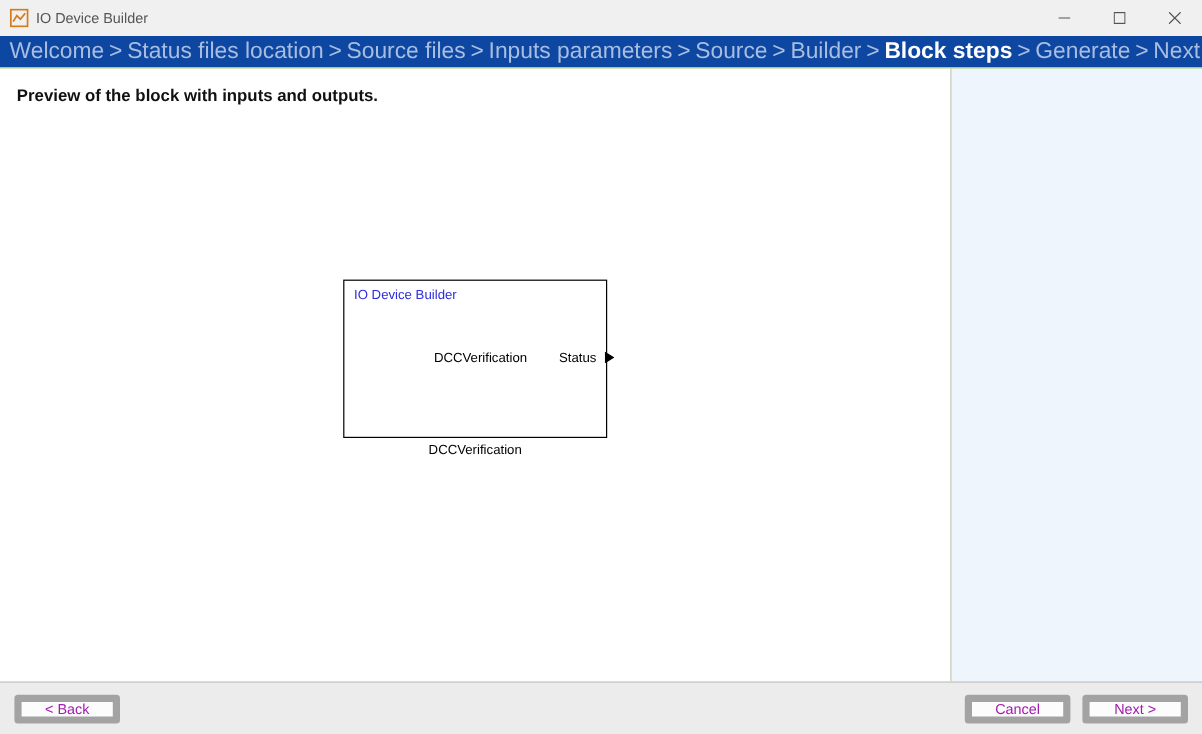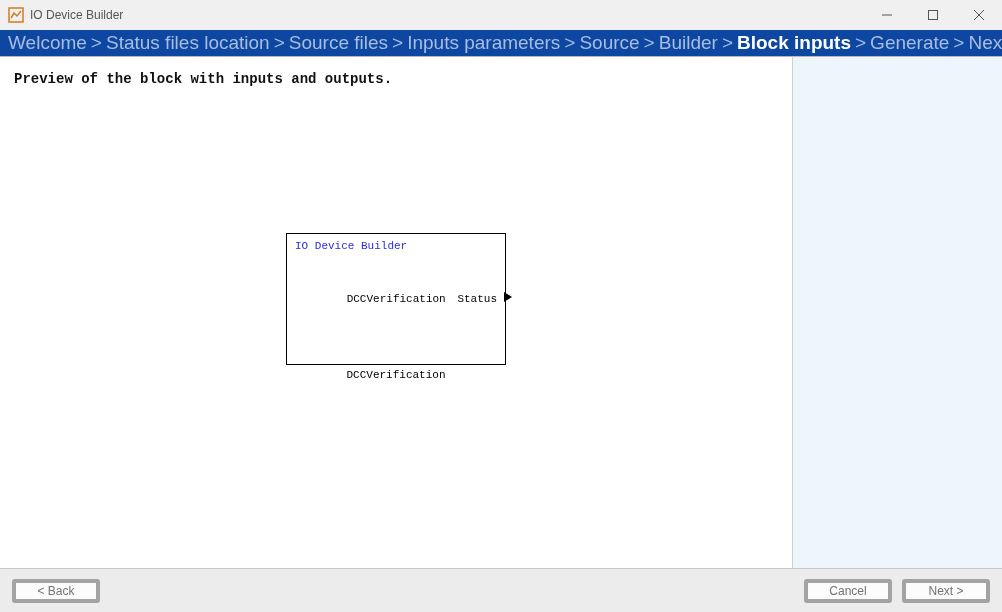--- a/index.html
+++ b/index.html
@@ -49,21 +49,20 @@
     }
     .breadcrumb .crumb { white-space: nowrap; }
     .breadcrumb .crumb.current { color: #fff; font-weight: bold; }
     .breadcrumb .sep { color: #a8bde0; }
 
     .content {
       flex: 1;
       display: flex;
       border-top: 1px solid #b8b8b8;
       background: #84cc16;
-      font-family: Liberation Mono, monospace;
     }
     .main {
       flex: 1;
       display: flex;
       flex-direction: column;
       background: #fff;
     }
     .main-heading {
       font-size: 14px;
       font-weight: bold;
@@ -139,24 +138,24 @@
       background: #ececec;
       border-top: 1px solid #c8c8c8;
       display: flex;
       align-items: center;
       padding: 0 12px;
     }
     .footer .spacer { flex: 1; }
     .btn {
       min-width: 88px;
       height: 24px;
-      border: 4px solid #a3a3a3;
+      border: 6px solid #a3a3a3;
       border-radius: 3px;
       background: #fcfcfc;
-      color: #737373;
+      color: #a21caf;
       font-size: 12px;
       display: inline-flex;
       align-items: center;
       justify-content: center;
       margin-left: 10px;
       cursor: pointer;
       text-align: right;
     }
     .btn:first-child { margin-left: 0; }
   </style>
@@ -197,21 +196,21 @@
   <span class="crumb">Status files location</span>
   <span class="sep">&gt;</span>
   <span class="crumb">Source files</span>
   <span class="sep">&gt;</span>
   <span class="crumb">Inputs parameters</span>
   <span class="sep">&gt;</span>
   <span class="crumb">Source</span>
   <span class="sep">&gt;</span>
   <span class="crumb">Builder</span>
   <span class="sep">&gt;</span>
-  <span class="crumb current">Block inputs</span>
+  <span class="crumb current">Block steps</span>
   <span class="sep">&gt;</span>
   <span class="crumb">Generate</span>
   <span class="sep">&gt;</span>
   <span class="crumb">Next steps</span>
 </div>
 
 <div class="content">
   <div class="main">
     <div class="main-heading">Preview of the block with inputs and outputs.</div>
     <div class="preview-area">

